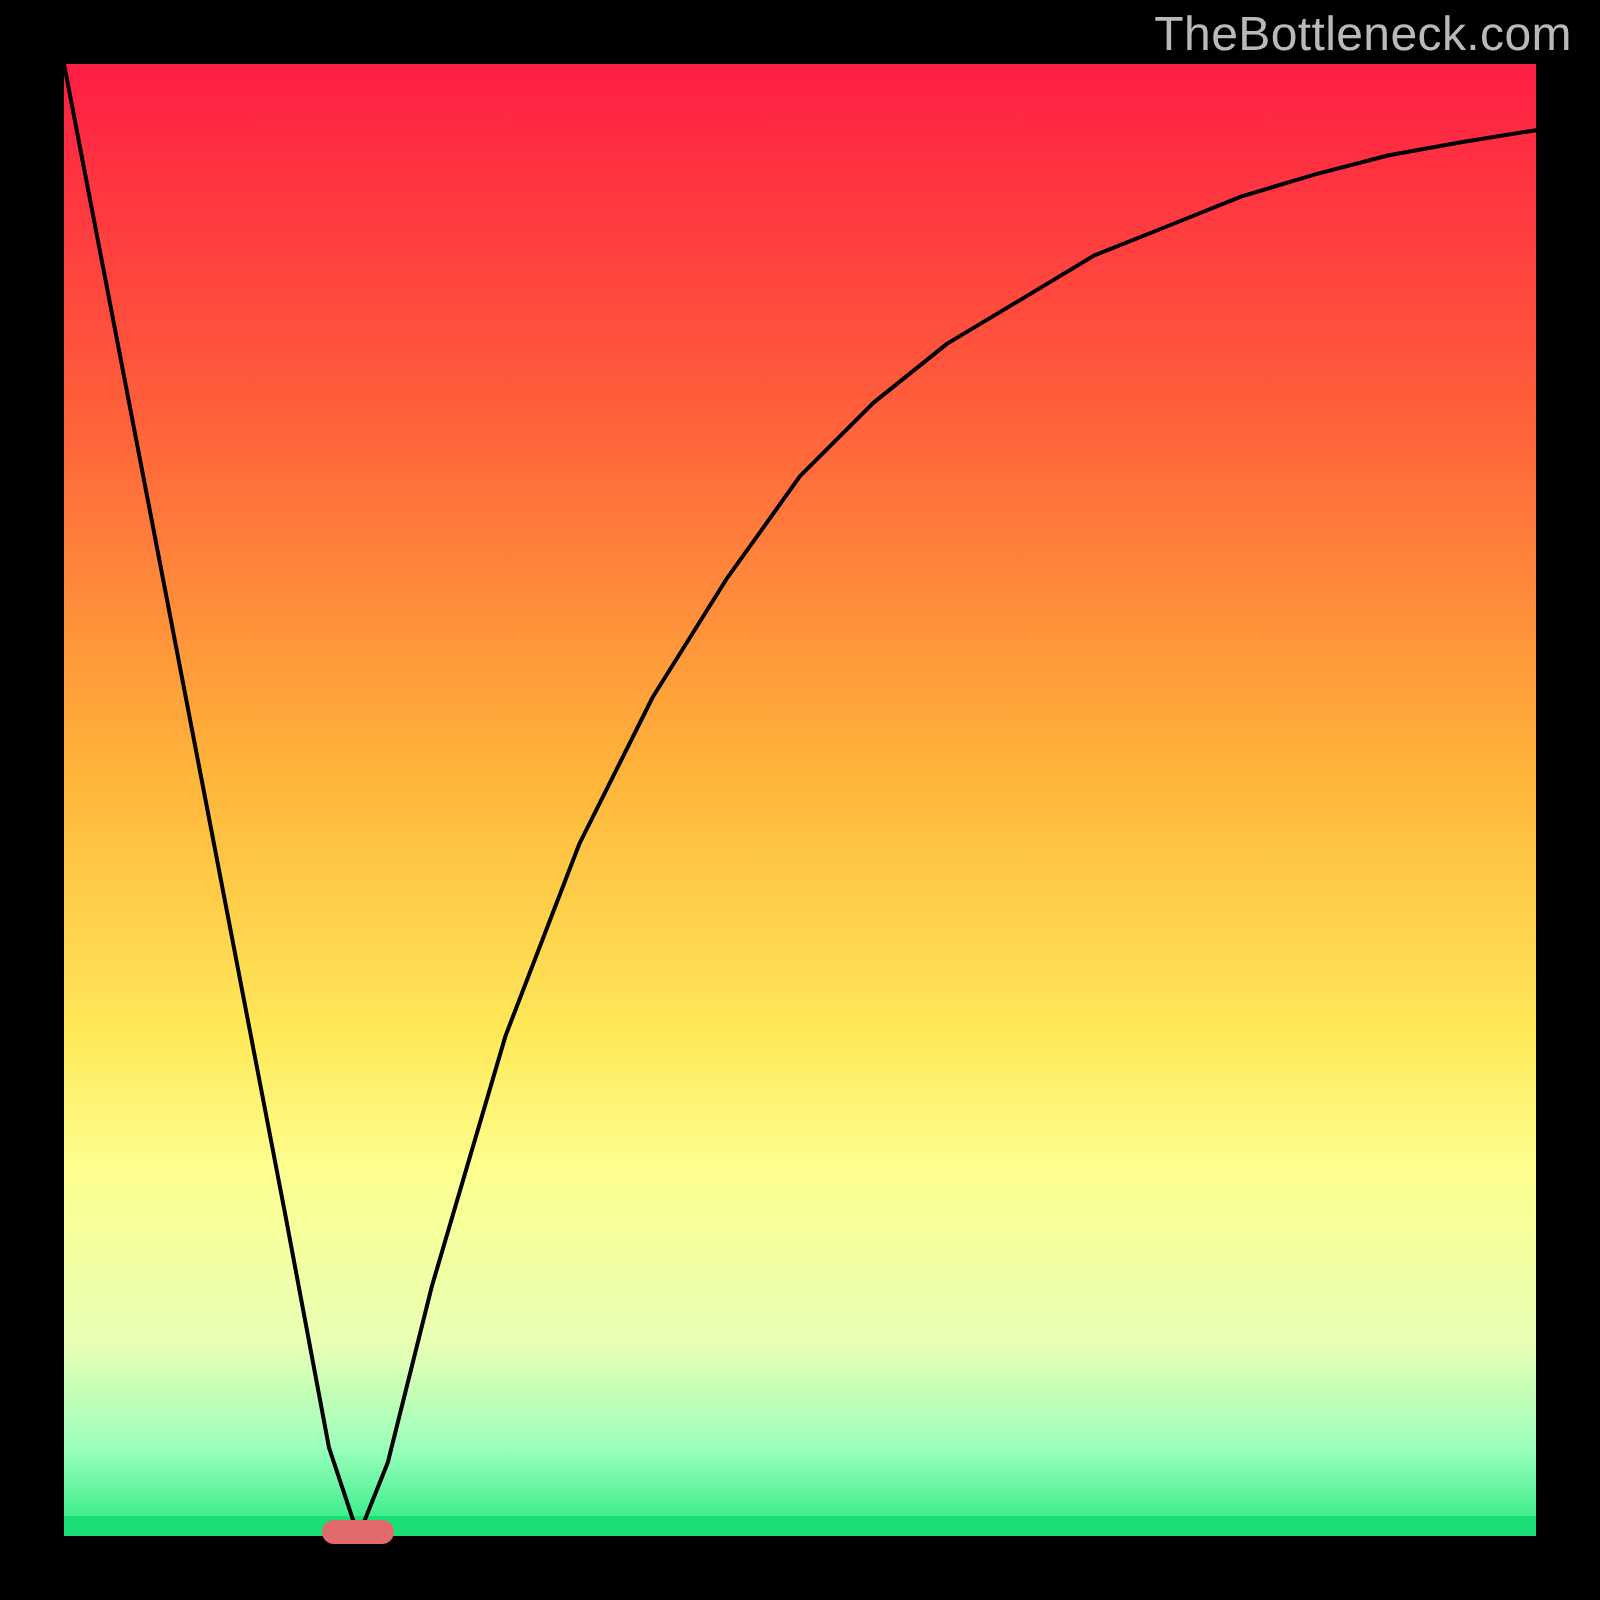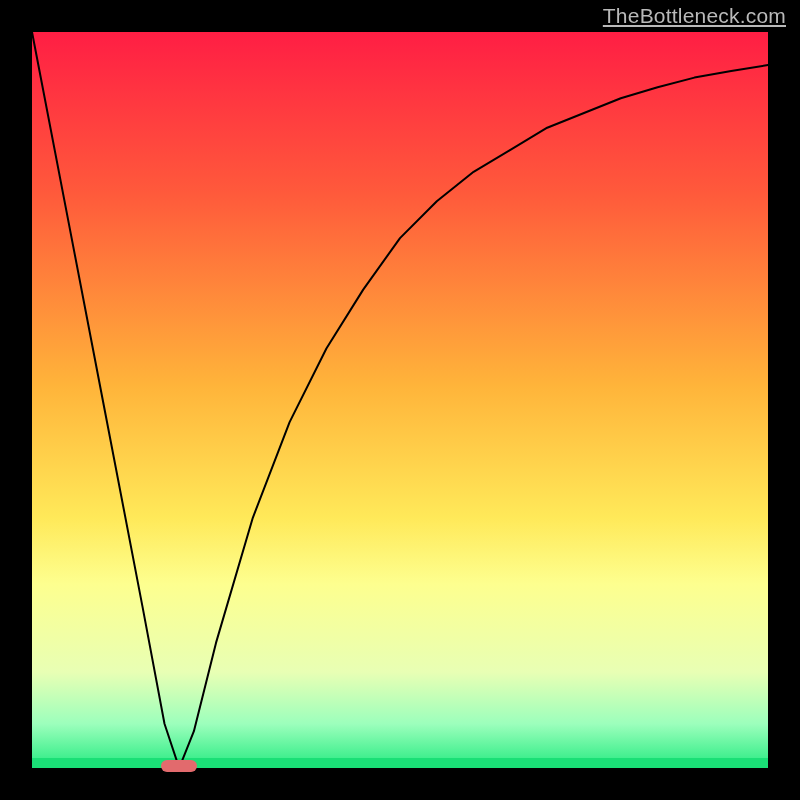--- a/index.html
+++ b/index.html
@@ -53,26 +53,25 @@
     height: 12px;
     border-radius: 6px;
     background: #e26a6d;
     transform: translate(-50%, -50%);
   }
   .watermark {
     position: absolute;
     top: 4px;
     right: 14px;
     color: #b9b9b9;
-    font-size: 21px;
+    font-size: 24px;
     font-weight: 400;
     font-family: Arial, Helvetica, sans-serif;
     user-select: none;
     letter-spacing: 0.2px;
-    text-decoration: underline;
   }
   svg.curve {
     position: absolute;
     left: 32px;
     top: 32px;
     width: 736px;
     height: 736px;
     overflow: visible;
   }
   svg.curve path {

